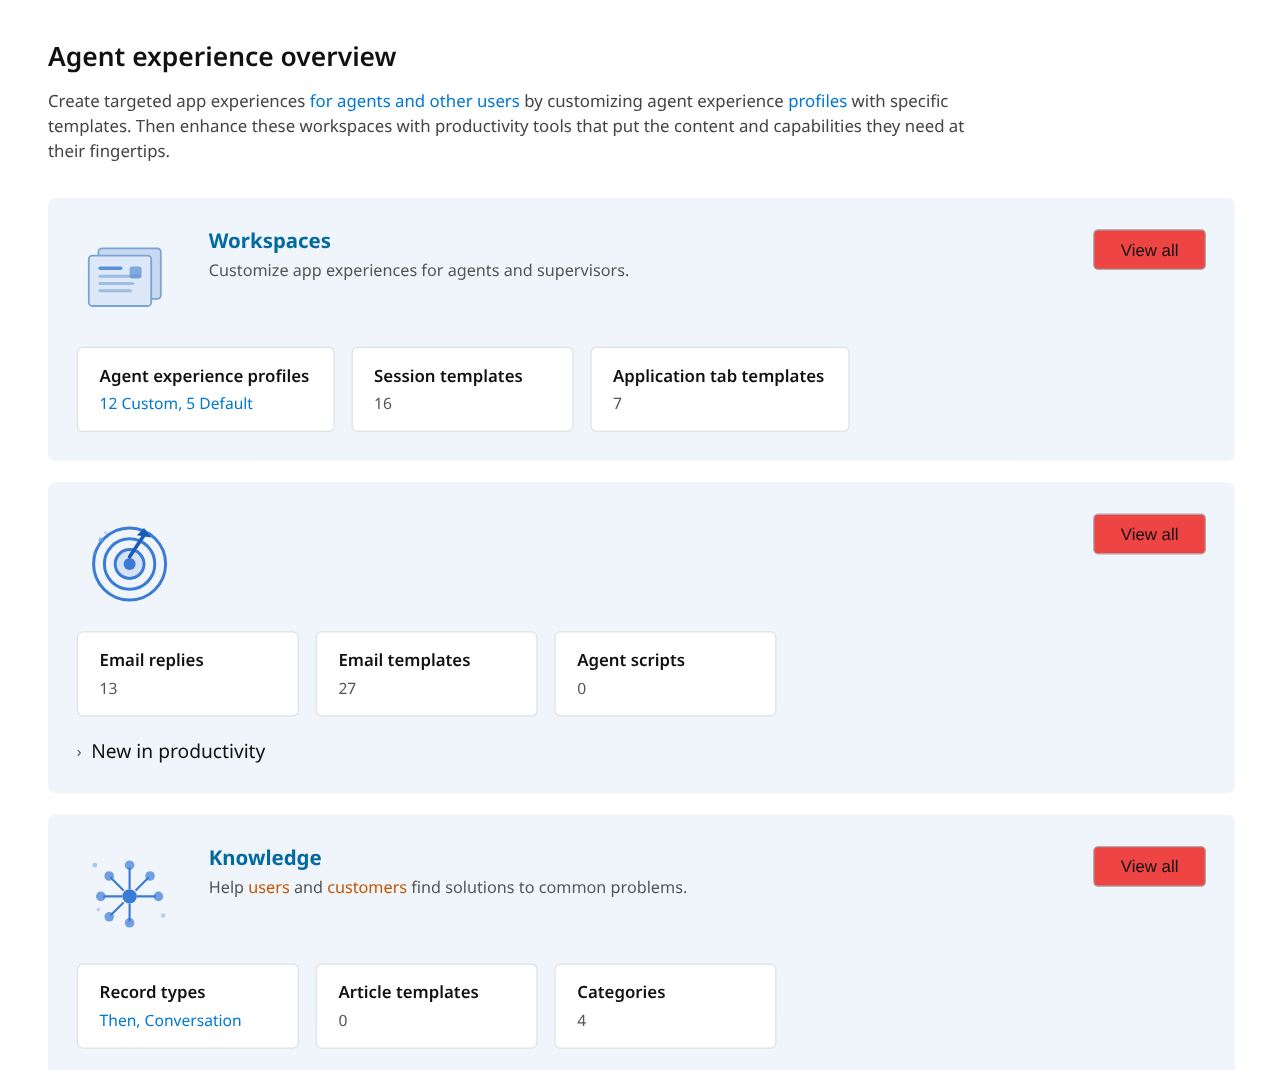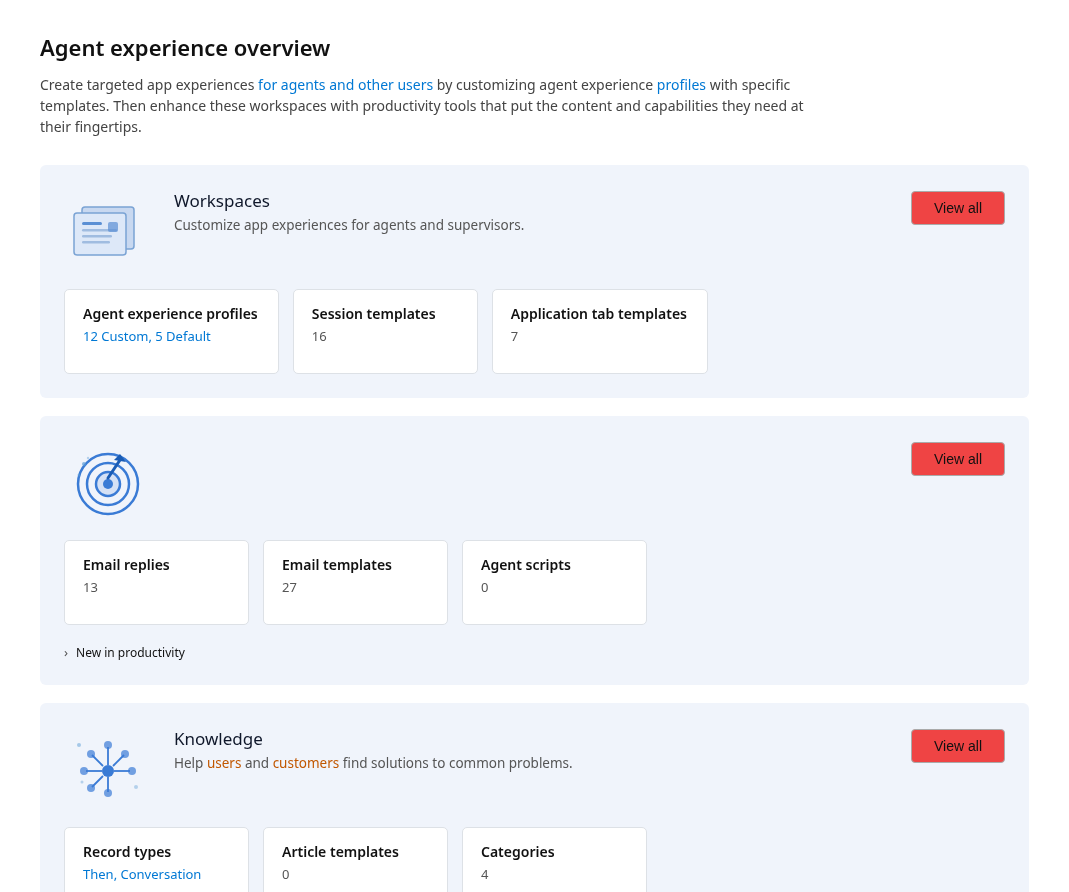--- a/index.html
+++ b/index.html
@@ -57,22 +57,22 @@
     .section-icon {
       width: 90px;
       flex-shrink: 0;
       display: flex;
       align-items: center;
       justify-content: center;
     }
     .section-text-block {}
     .section-title {
       font-size: 17px;
-      font-weight: 400;
-      color: #0f172a;
+      font-weight: 700;
+      color: #0369a1;
       margin-bottom: 4px;
     }
     .section-subtitle {
       font-size: 13.5px;
       color: #555;
     }
     .view-all-btn {
       border: 1px solid #aaa;
       background: #ef4444;
       border-radius: 4px;
@@ -88,21 +88,21 @@
     
     .stat-tiles {
       display: flex;
       gap: 14px;
       flex-wrap: wrap;
     }
     .stat-tile {
       background: #fff;
       border: 1px solid #dde1e6;
       border-radius: 5px;
-      padding: 14px 20px 28px 18px;
+      padding: 14px 20px 14px 18px;
       min-width: 185px;
       cursor: pointer;
     }
     .stat-label {
       font-size: 14px;
       font-weight: 600;
       color: #111;
       margin-bottom: 4px;
     }
     .stat-value {
@@ -117,21 +117,21 @@
       align-items: center;
       gap: 8px;
       margin-top: 18px;
       cursor: pointer;
     }
     .chevron-icon {
       font-size: 13px;
       color: #555;
     }
     .new-in-text {
-      font-size: 12px;
+      font-size: 16px;
       color: #111;
     }
 
     
     .icon-workspace svg,
     .icon-productivity svg,
     .icon-knowledge svg {
       display: block;
     }
   </style>

